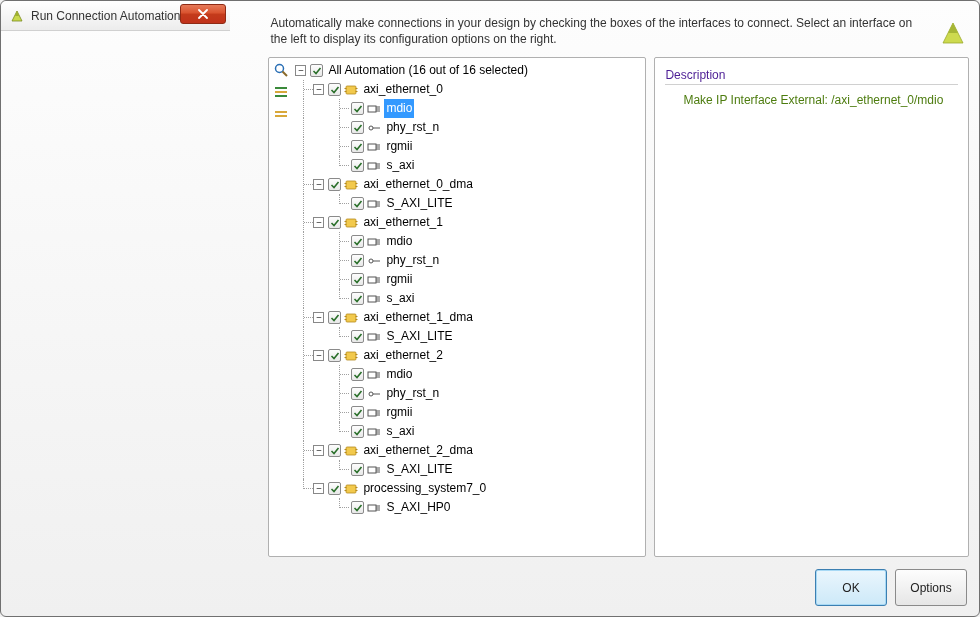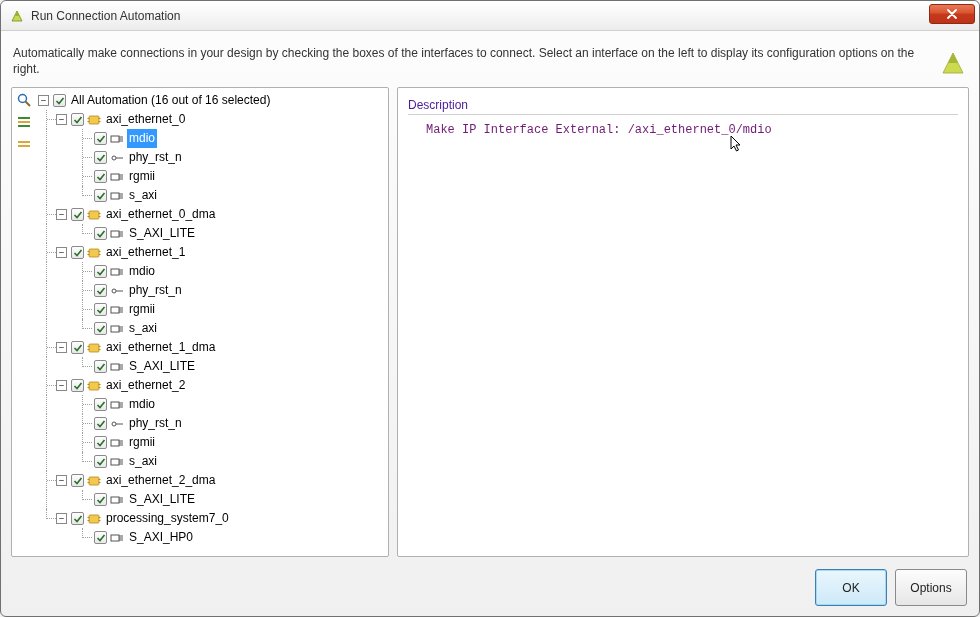--- a/index.html
+++ b/index.html
@@ -12,22 +12,23 @@
   overflow: hidden;
 }
 .window {
   width: 980px;
   height: 617px;
   border: 1px solid #707070;
   border-radius: 6px;
   background: linear-gradient(to bottom, #fdfdfd, #f0f0f0);
   position: relative;
   display: flex;
-  flex-direction: column;
+  flex-direction: row;
   box-shadow: 0 0 8px rgba(0,0,0,0.2);
+  gap: 28px;
 }
 .titlebar {
   height: 30px;
   background: linear-gradient(to bottom, #ffffff 0%, #f8f8f8 40%, #ececec 100%);
   border-bottom: 1px solid #d0d0d0;
   display: flex;
   align-items: center;
   padding: 0 4px 0 8px;
   border-top-left-radius: 6px;
   border-top-right-radius: 6px;
@@ -202,23 +203,22 @@
   padding: 8px 10px;
 }
 .section-header {
   color: #4c1d95;
   padding: 2px 0 2px 0;
   border-bottom: 1px solid #d0d0d0;
   margin-bottom: 6px;
 }
 .section-body {
   padding: 2px 0 12px 18px;
-  color: #701a75;
+  color: #4d7c0f;
   position: relative;
-  font-family: Liberation Mono, monospace;
 }
 .cursor {
   position: absolute;
   left: 322px;
   top: 14px;
 }
 .button-row {
   display: flex;
   justify-content: flex-end;
   gap: 8px;

